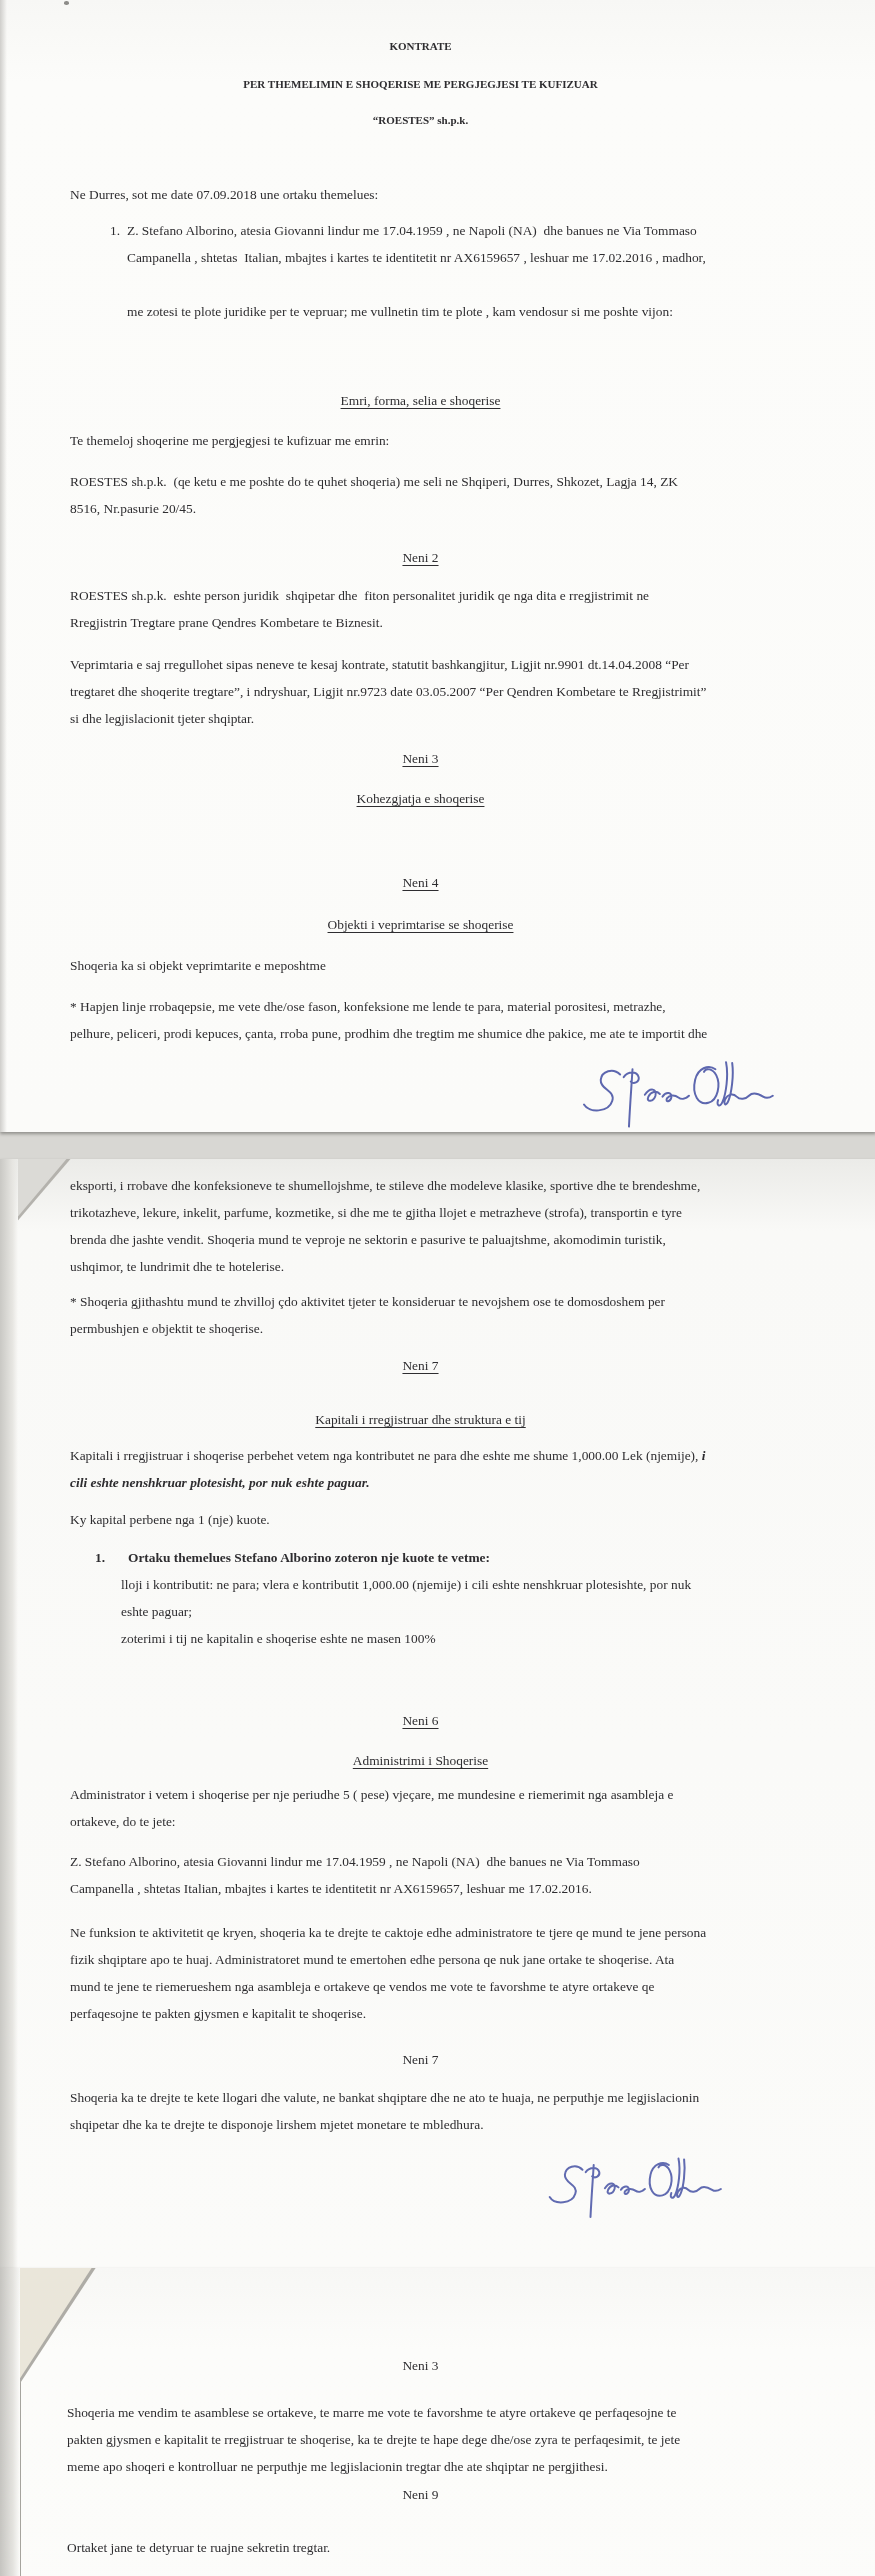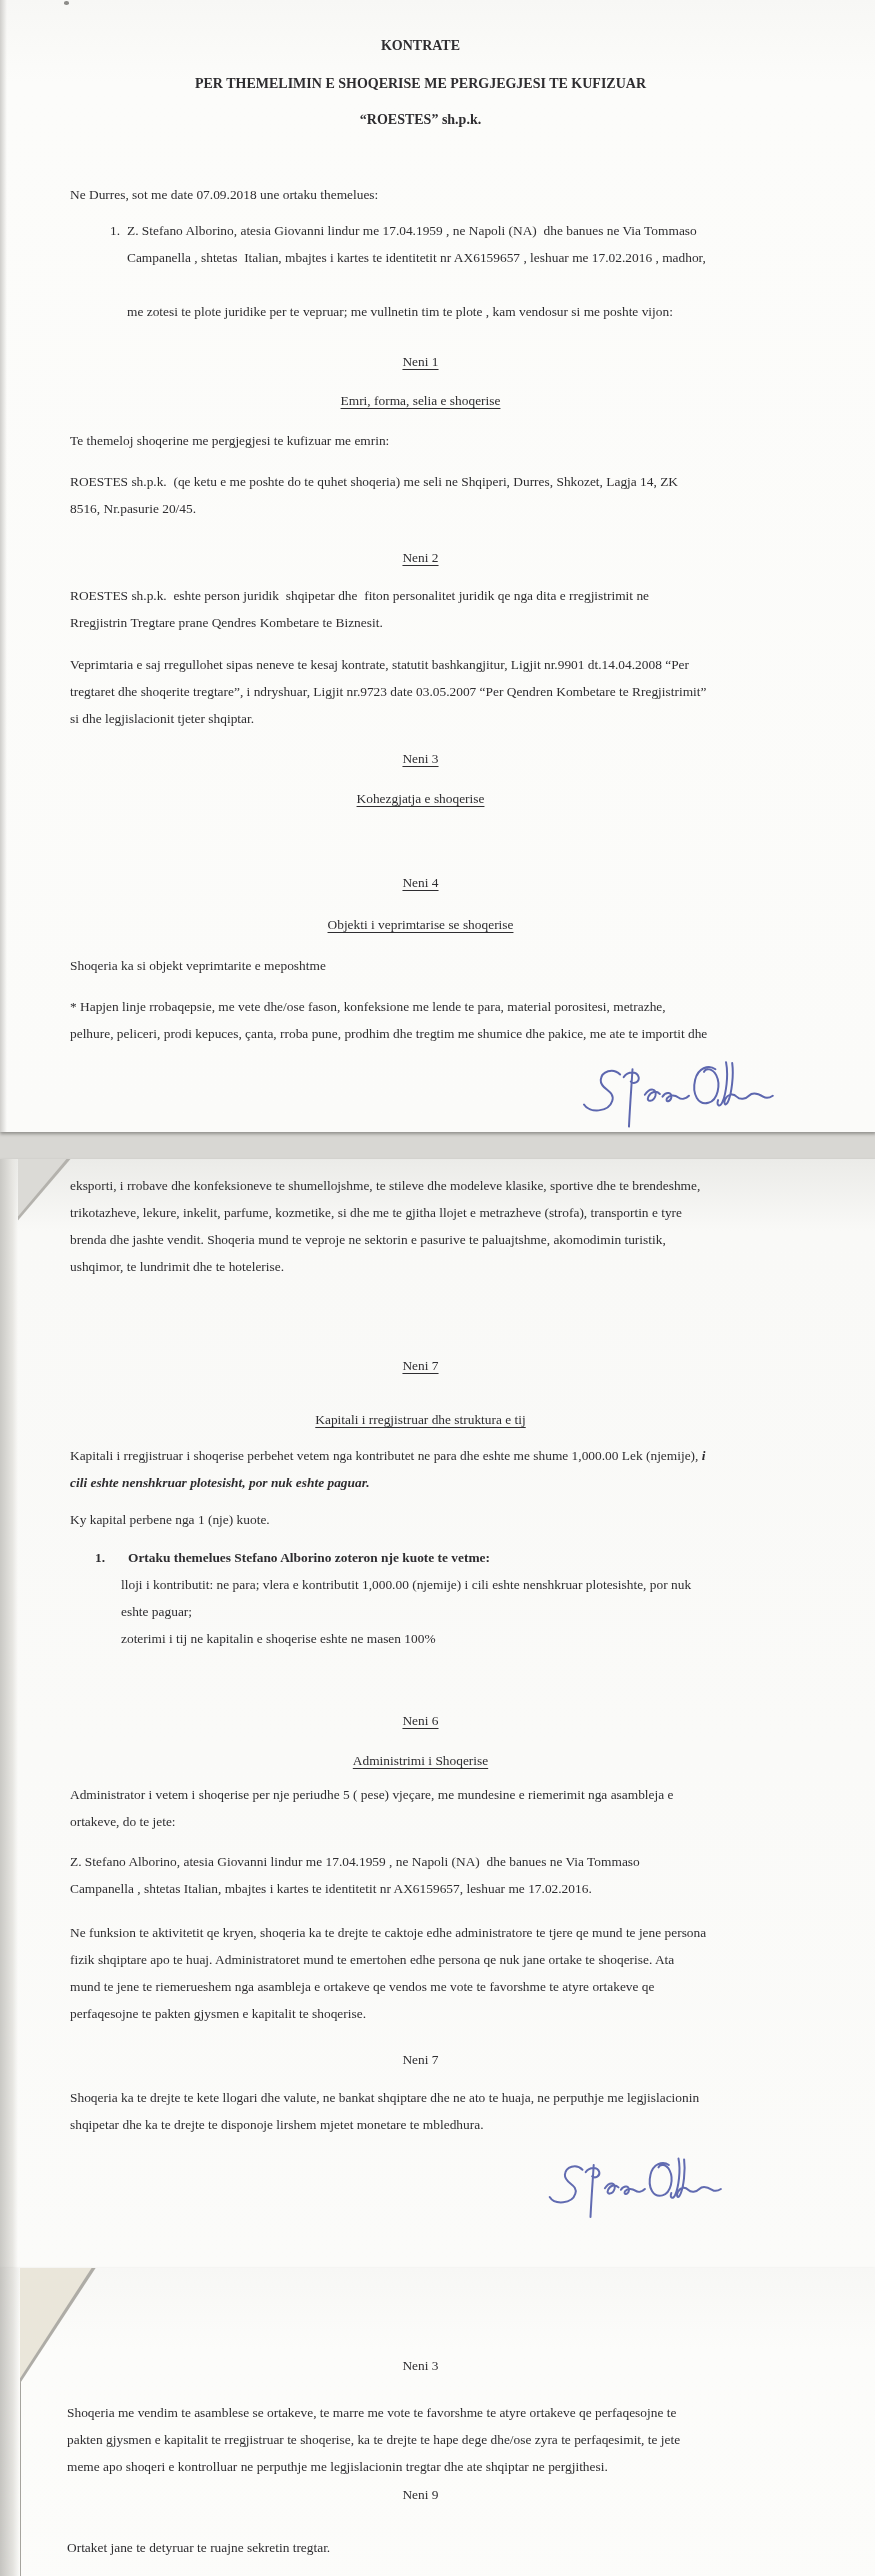--- a/index.html
+++ b/index.html
@@ -31,21 +31,21 @@
   .page-3 .fold-shadow { left:19.6px; width:76px; height:116px; background:#aeaca6; }
   .page-3 .fold { left:19.6px; width:72px; height:111px; background:#eae6da; }
   .speck { position:absolute; left:64px; top:1px; width:4.6px; height:3.6px; border-radius:50%; background:#8d8c89; }
 
   .tline, .para, .hding {
     position:absolute; white-space:pre;
     font-size:13.4px; line-height:27px;
   }
   .hding { left:70px; width:701px; text-align:center; line-height:18.5px; }
   .hding.u { text-decoration:underline; text-underline-offset:3.1px; }
-  .title { left:70px; width:701px; text-align:center; font-weight:bold; font-size:14px; line-height:18.5px; position:absolute; white-space:pre; }
+  .title { left:70px; width:701px; text-align:center; font-weight:bold; font-size:11px; line-height:18.5px; position:absolute; white-space:pre; }
   .para strong em { font-style:italic; font-weight:bold; }
   .num { position:absolute; font-size:13.4px; line-height:27px; font-weight:normal; }
   .bold { font-weight:bold; }
   .sig { position:absolute; }
   .sig svg { display:block; }
 </style>
 </head>
 <body>
 
 <div class="canvas">
@@ -59,21 +59,20 @@
     <div class="title" style="top:111px">“ROESTES” sh.p.k.</div>
 
     <div class="para" style="top:181px;left:70px">Ne Durres, sot me date 07.09.2018 une ortaku themelues:</div>
 
     <div class="num" style="top:217px;left:110px">1.</div>
     <div class="para" style="top:217px;left:127px">Z. Stefano Alborino, atesia Giovanni lindur me 17.04.1959 , ne Napoli (NA)  dhe banues ne Via Tommaso
 Campanella , shtetas  Italian, mbajtes i kartes te identitetit nr AX6159657 , leshuar me 17.02.2016 , madhor,
 
 me zotesi te plote juridike per te vepruar; me vullnetin tim te plote , kam vendosur si me poshte vijon:</div>
 
-    <div class="hding u" style="top:353px">Neni 1</div>
     <div class="hding u" style="top:392px">Emri, forma, selia e shoqerise</div>
 
     <div class="para" style="top:427px;left:70px">Te themeloj shoqerine me pergjegjesi te kufizuar me emrin:</div>
     <div class="para" style="top:468px;left:70px">ROESTES sh.p.k.  (qe ketu e me poshte do te quhet shoqeria) me seli ne Shqiperi, Durres, Shkozet, Lagja 14, ZK
 8516, Nr.pasurie 20/45.</div>
 
     <div class="hding u" style="top:549px">Neni 2</div>
     <div class="para" style="top:582px;left:70px">ROESTES sh.p.k.  eshte person juridik  shqipetar dhe  fiton personalitet juridik qe nga dita e rregjistrimit ne
 Rregjistrin Tregtare prane Qendres Kombetare te Biznesit.</div>
     <div class="para" style="top:651px;left:70px">Veprimtaria e saj rregullohet sipas neneve te kesaj kontrate, statutit bashkangjitur, Ligjit nr.9901 dt.14.04.2008 “Per
@@ -102,20 +101,22 @@
 
   <section class="page page-2">
     <div class="edge-strip"></div>
     <div class="fold-shadow"></div>
     <div class="fold"></div>
 
     <div class="para" style="top:13.4px;left:70px">eksporti, i rrobave dhe konfeksioneve te shumellojshme, te stileve dhe modeleve klasike, sportive dhe te brendeshme,
 trikotazheve, lekure, inkelit, parfume, kozmetike, si dhe me te gjitha llojet e metrazheve (strofa), transportin e tyre
 brenda dhe jashte vendit. Shoqeria mund te veproje ne sektorin e pasurive te paluajtshme, akomodimin turistik,
 ushqimor, te lundrimit dhe te hotelerise.</div>
+    <div class="para" style="top:129px;left:70px">* Shoqeria gjithashtu mund te zhvilloj çdo aktivitet tjeter te konsideruar te nevojshem ose te domosdoshem per
+permbushjen e objektit te shoqerise.</div>
 
     <div class="hding u" style="top:198px">Neni 7</div>
     <div class="hding u" style="top:252px">Kapitali i rregjistruar dhe struktura e tij</div>
 
     <div class="para" style="top:283px;left:70px"><span>Kapitali i rregjistruar i shoqerise perbehet vetem nga kontributet ne para dhe eshte me shume 1,000.00 Lek (njemije), </span><strong><em>i
 cili eshte nenshkruar plotesisht, por nuk eshte paguar.</em></strong></div>
 
     <div class="para" style="top:347px;left:70px">Ky kapital perbene nga 1 (nje) kuote.</div>
 
     <div class="num bold" style="top:385px;left:95px">1.</div>

